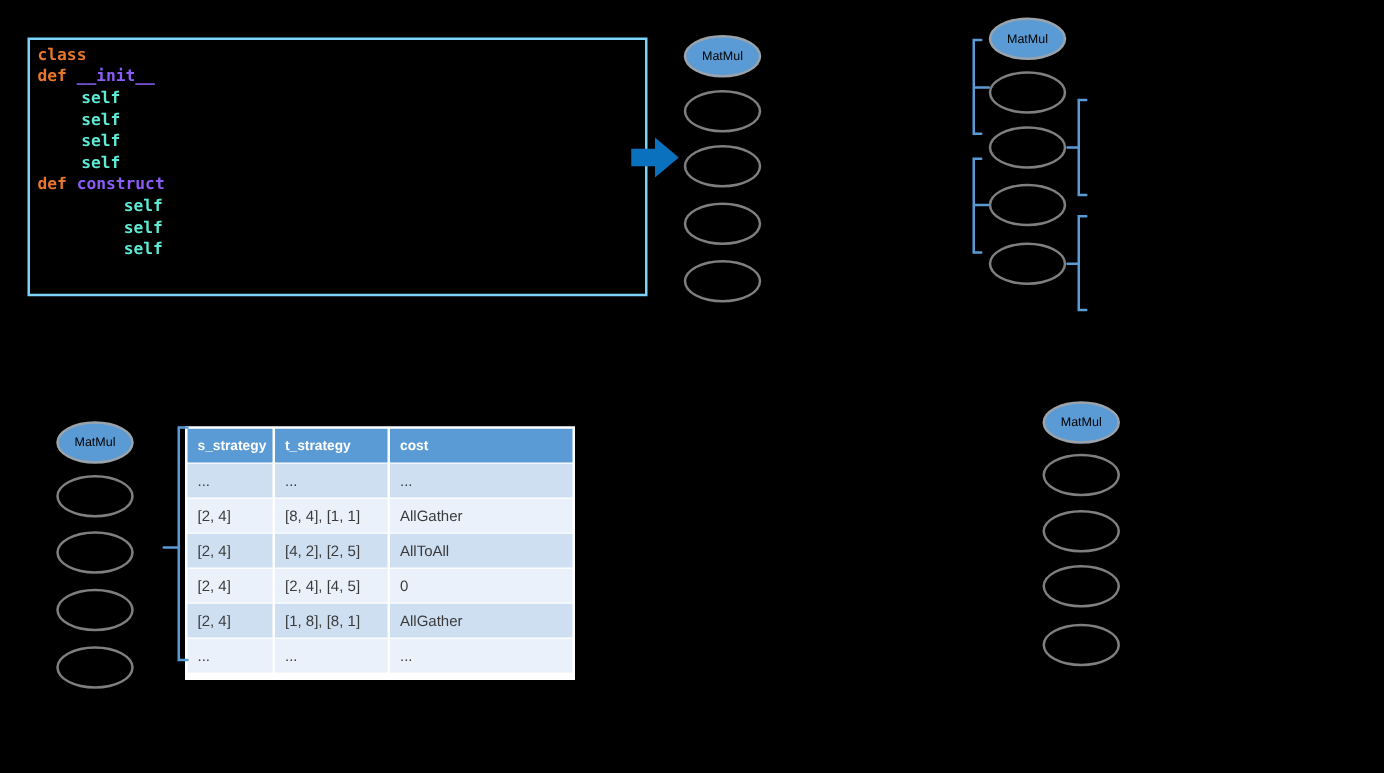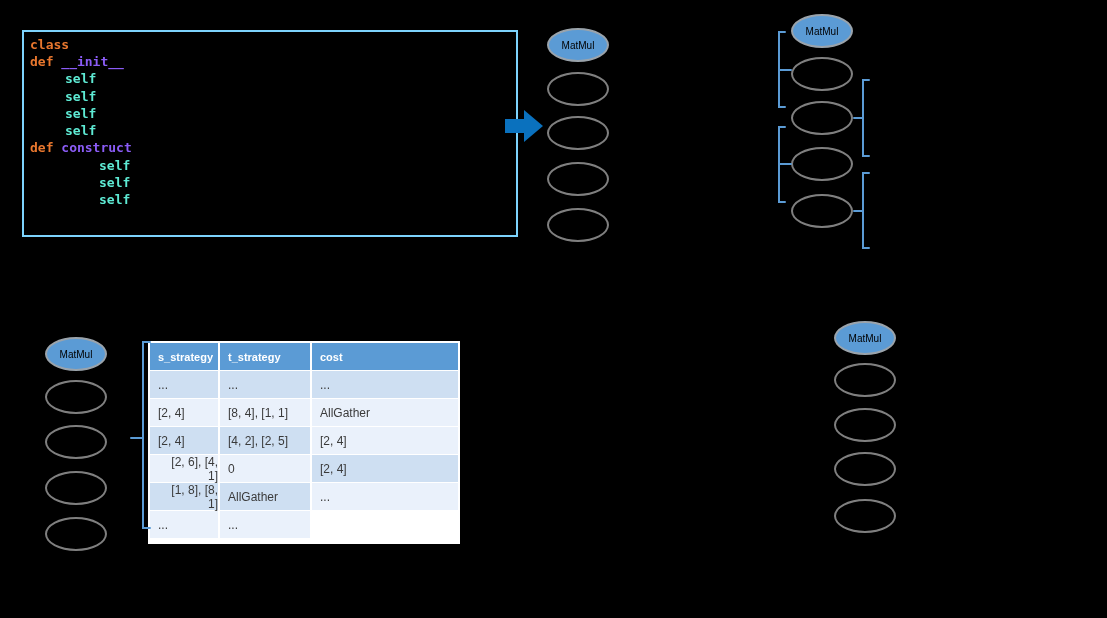--- a/index.html
+++ b/index.html
@@ -110,23 +110,24 @@
       <div class="t-cell row-a">...</div>
       <div class="t-cell row-a">...</div>
       <div class="t-cell row-a">...</div>
 
       <div class="t-cell row-b">[2, 4]</div>
       <div class="t-cell row-b">[8, 4], [1, 1]</div>
       <div class="t-cell row-b">AllGather</div>
 
       <div class="t-cell row-a">[2, 4]</div>
       <div class="t-cell row-a">[4, 2], [2, 5]</div>
+      <div class="t-cell row-a">AllToAll</div>
 
       <div class="t-cell row-b">[2, 4]</div>
-      <div class="t-cell row-b">[2, 6], [4, 1]</div>
+      <div class="t-cell row-b">[2, 4], [4, 5]</div>
       <div class="t-cell row-b">0</div>
 
       <div class="t-cell row-a">[2, 4]</div>
       <div class="t-cell row-a">[1, 8], [8, 1]</div>
       <div class="t-cell row-a">AllGather</div>
 
       <div class="t-cell row-b">...</div>
       <div class="t-cell row-b">...</div>
       <div class="t-cell row-b">...</div>
     </div>

